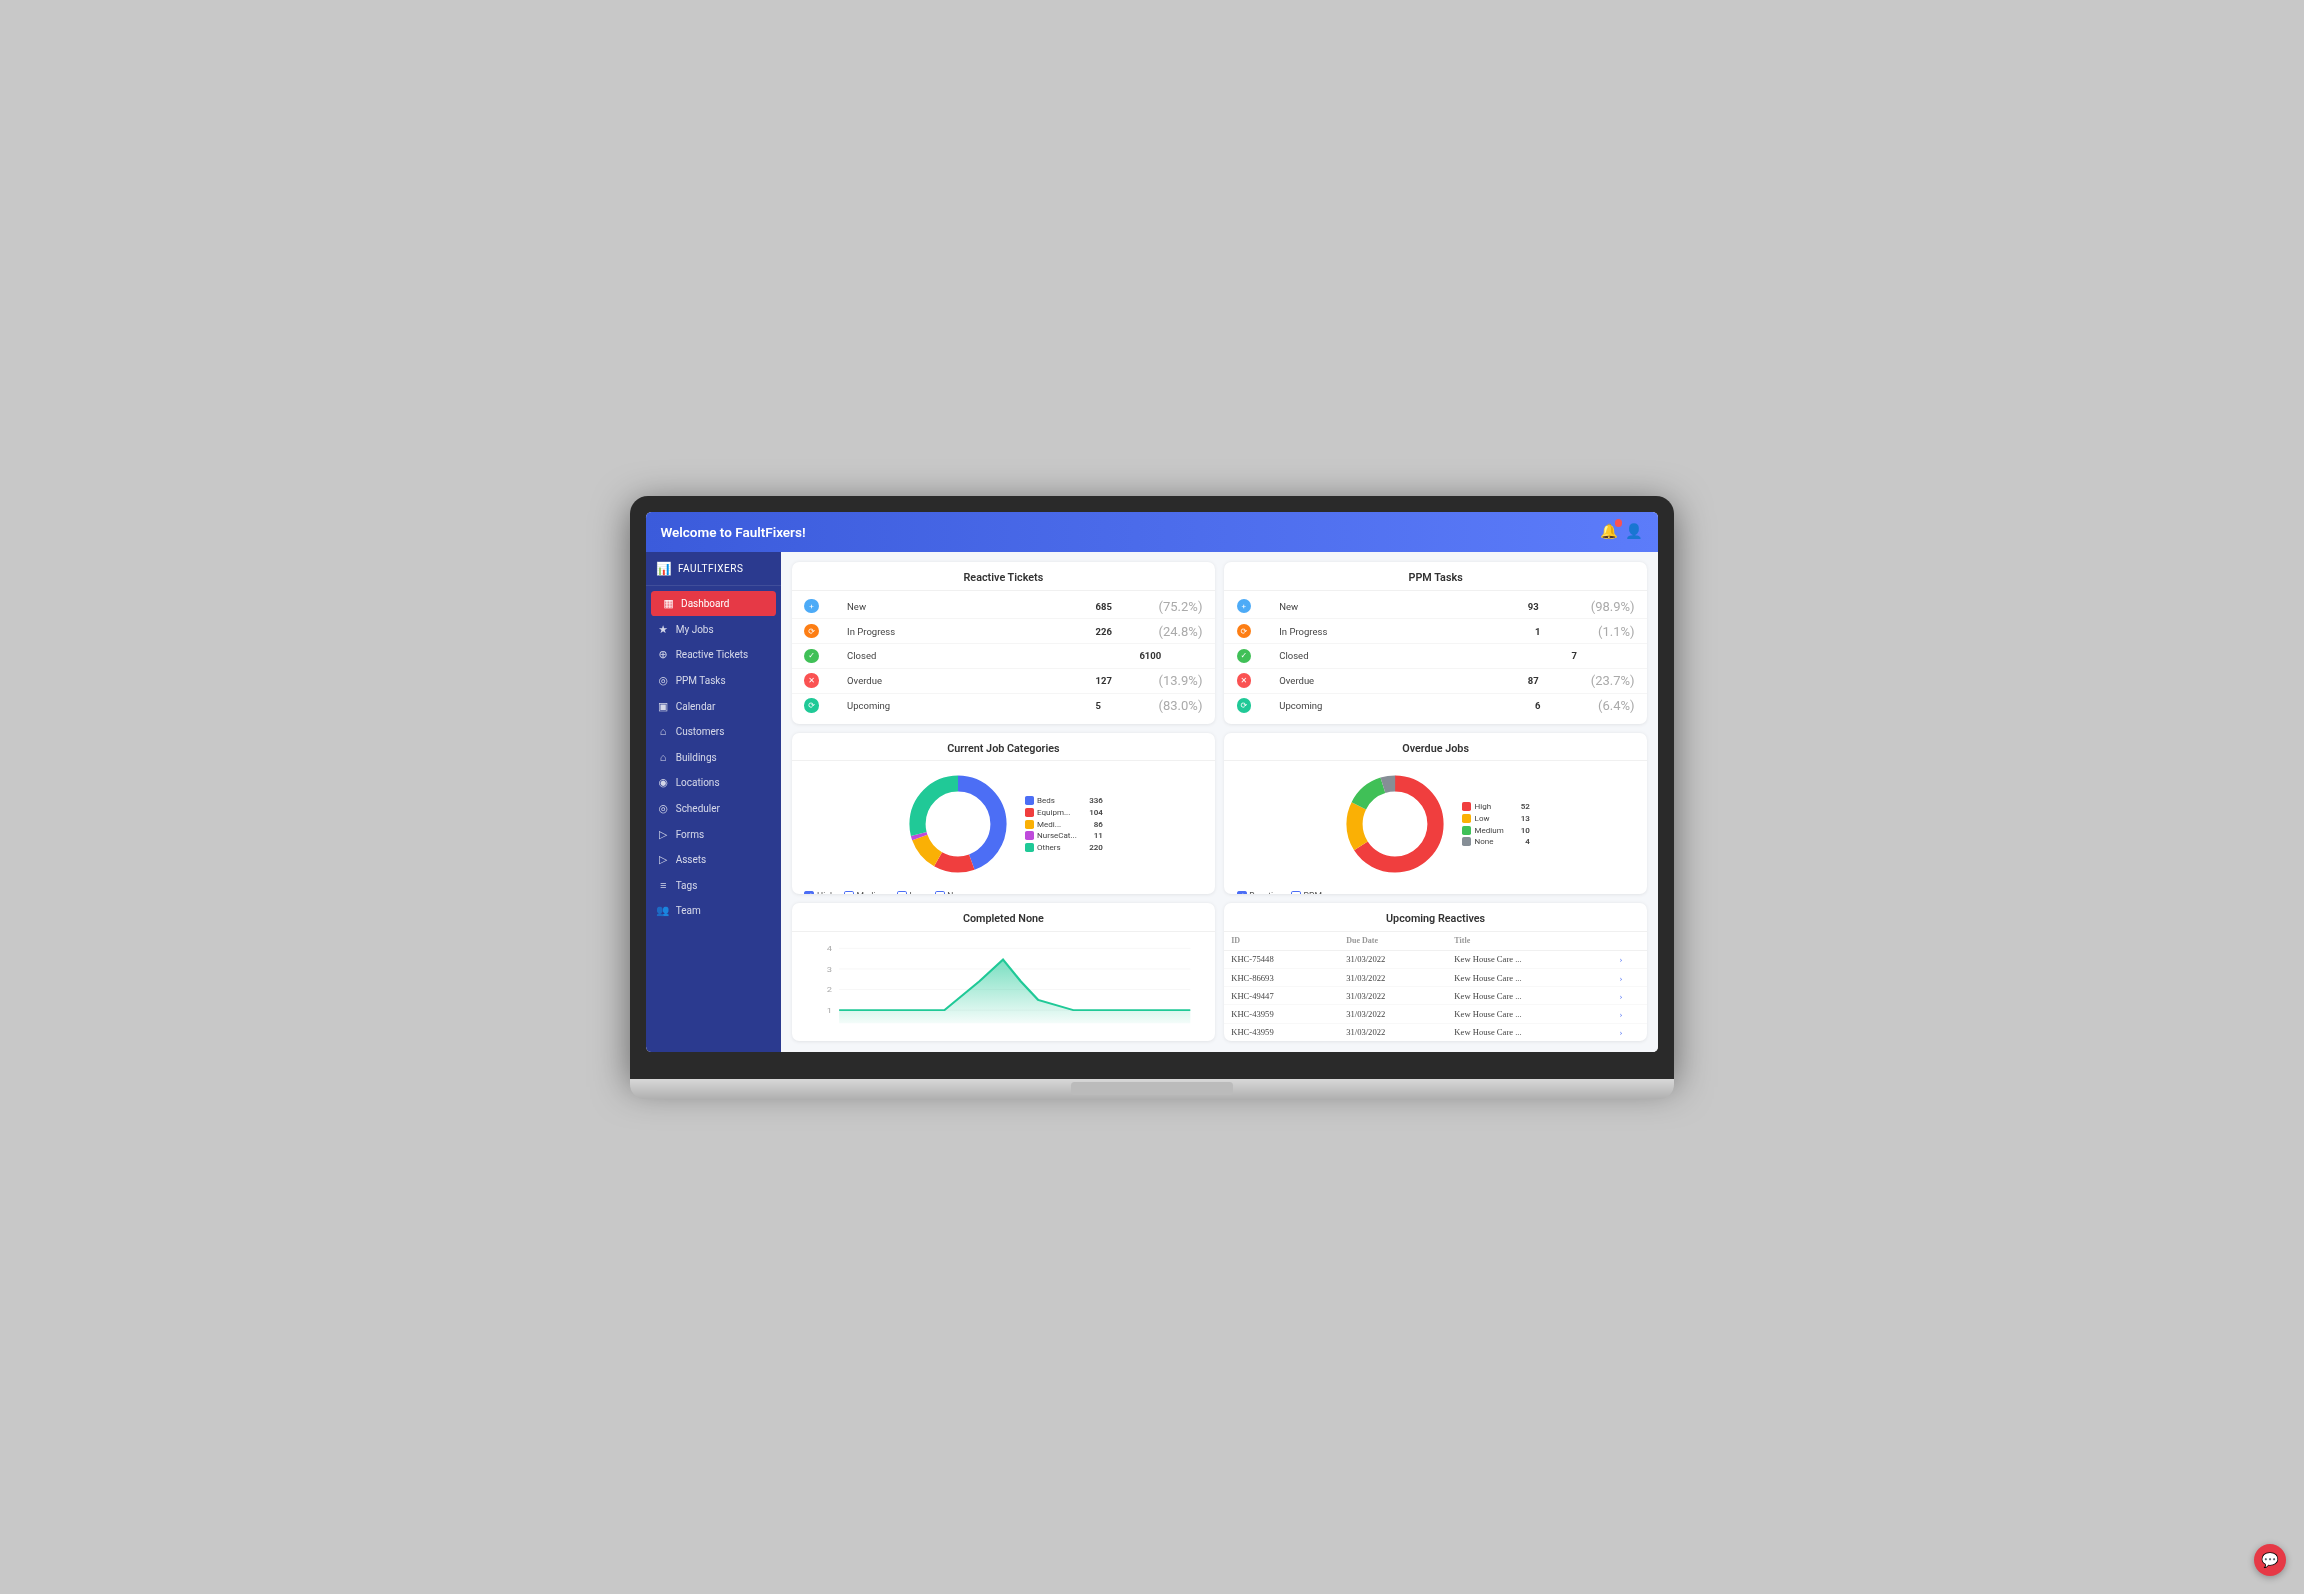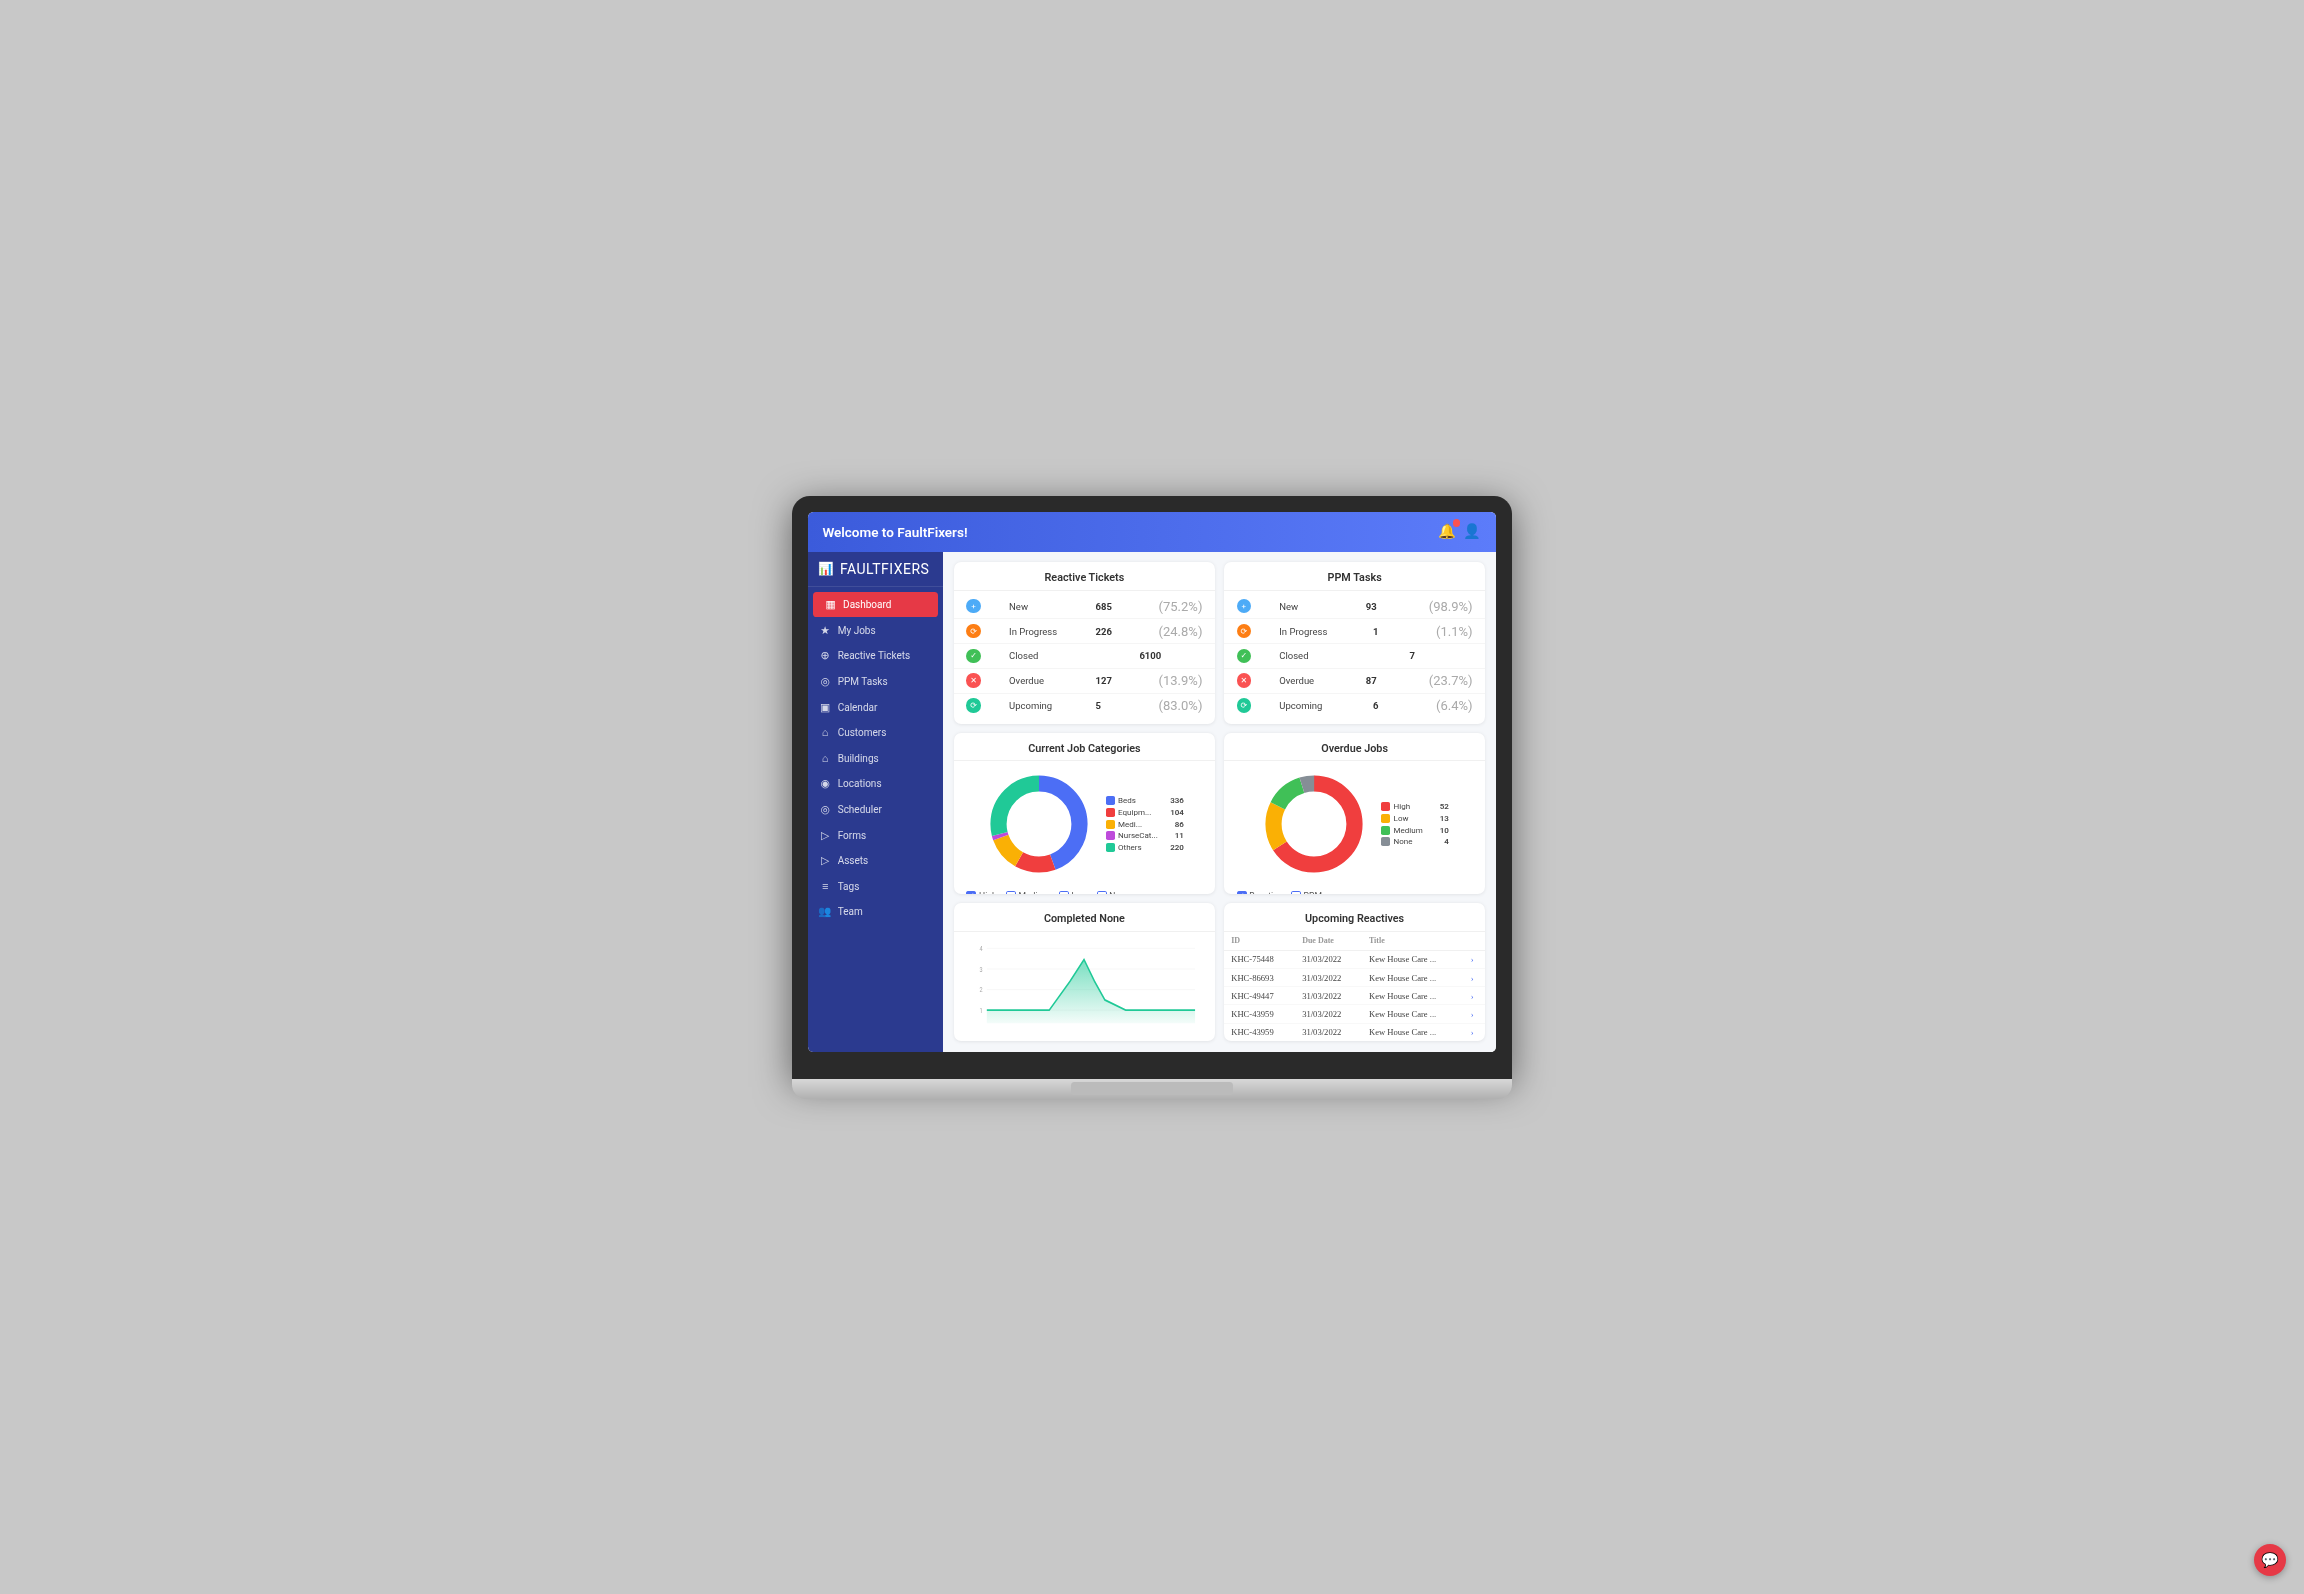--- a/index.html
+++ b/index.html
@@ -5,21 +5,21 @@
     * { box-sizing: border-box; margin: 0; padding: 0; }
     body {
       background: #c8c8c8;
       display: flex;
       align-items: center;
       justify-content: center;
       min-height: 100vh;
       font-family: -apple-system, BlinkMacSystemFont, 'Segoe UI', Roboto, sans-serif;
     }
     .laptop-outer {
-      width: 720px;
+      width: 1044px;
       position: relative;
     }
     .laptop-screen-bezel {
       background: #2a2a2a;
       border-radius: 18px 18px 0 0;
       padding: 16px 16px 27px 16px;
       box-shadow: 0 7.2px 36px rgba(0,0,0,0.5);
     }
     .laptop-screen {
       background: #fff;
@@ -104,21 +104,21 @@
       display: flex;
       align-items: center;
       gap: 5.4px;
       border-bottom: 0.9px solid rgba(255,255,255,0.1);
     }
     .logo-icon {
       color: #fff;
       font-size: 12.6px;
     }
     .logo-text {
-      font-size: 14px;
+      font-size: 10px;
       font-weight: 700;
       color: #fff;
       letter-spacing: 0.5px;
     }
     .logo-text span {
       color: #fff;
       font-weight: 400;
     }
     .sidebar-nav {
       display: flex;

